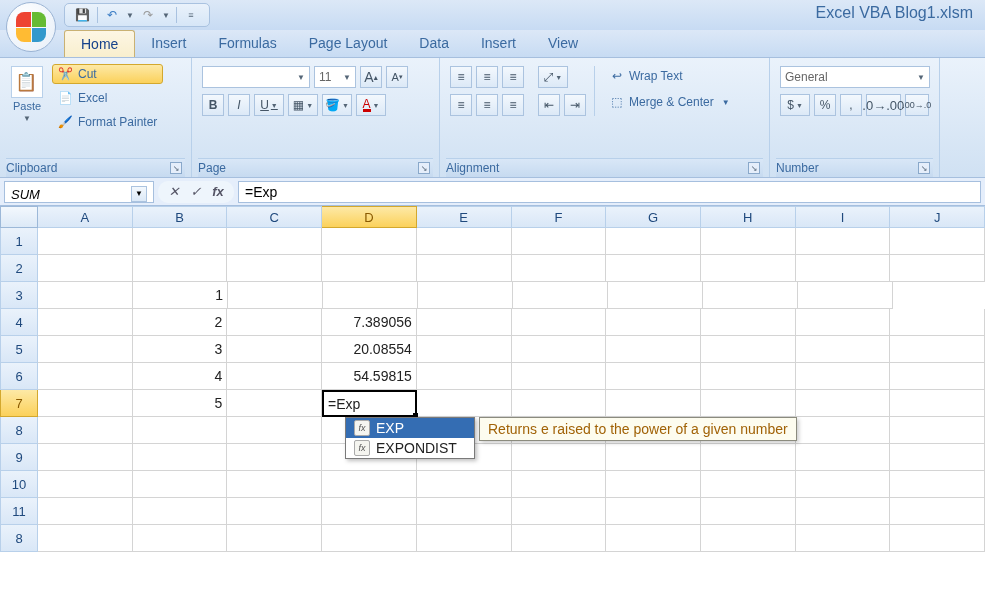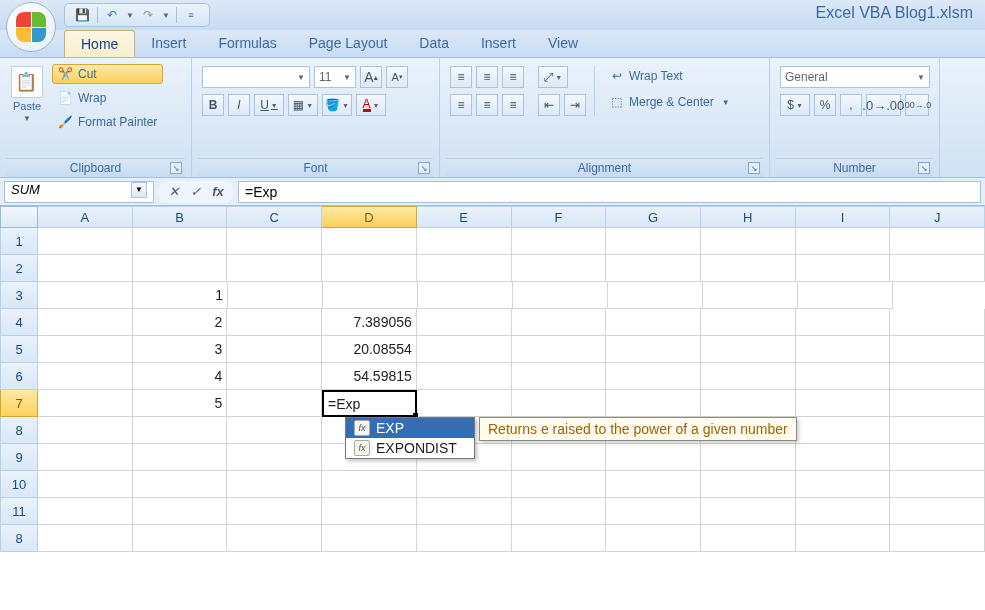--- a/index.html
+++ b/index.html
@@ -20,38 +20,38 @@
 .title-text { position:absolute; right:12px; top:4px; font-size:16px; color:#3b6aa0; }
 
 
 .tabs { height: 28px; background: linear-gradient(#dce8f7,#c7dbf3); display:flex; padding-left:64px; border-bottom:1px solid #a6bfde; }
 .tab { padding: 5px 16px 0; font-size: 14px; color:#3b6aa0; cursor:pointer; }
 .tab.active { background: linear-gradient(#fdf6e4,#f8efce); border:1px solid #c9b173; border-bottom:none; border-radius:3px 3px 0 0; color:#15428b; }
 
 
 .ribbon { height: 120px; background: linear-gradient(#eaf2fb,#d0e1f3); border-bottom:1px solid #a6bfde; display:flex; }
 .group { border-right:1px solid #b8d0ea; padding: 4px 6px 0; display:flex;flex-direction:column;justify-content:space-between; position:relative; }
-.grp-title { text-align:center; font-size:12px; color:#3b6aa0; padding:2px 0; background:linear-gradient(#d9e7f7,#c6daf0); border-top:1px solid #b8d0ea; position:relative; }
+.grp-title { text-align:left; font-size:12px; color:#3b6aa0; padding:2px 0; background:linear-gradient(#d9e7f7,#c6daf0); border-top:1px solid #b8d0ea; position:relative; }
 .grp-title .launcher { position:absolute; right:3px; top:3px; width:12px;height:12px;border:1px solid #89a8ca; background:#e5eefb; font-size:8px; color:#567; display:flex;align-items:center;justify-content:center; }
 .row { display:flex; align-items:center; gap:4px; }
 .bigbtn { width:42px; display:flex;flex-direction:column;align-items:center;justify-content:center; gap:2px; padding:4px 2px; }
 .bigbtn .icon { width:32px;height:32px; border:1px solid #b8d0ea; background:#fff; display:flex;align-items:center;justify-content:center; font-size:18px;}
 .bigbtn .lbl { font-size:11px;color:#3b6aa0; text-align:center; }
 .smbtn { display:flex;align-items:center;gap:4px;padding:2px 6px;font-size:12px;color:#3b6aa0; }
 .smbtn.hot { background:linear-gradient(#fde9a6,#fbd15b); border:1px solid #d3a82e; border-radius:3px; padding:1px 5px; }
 .ico16 { width:16px;height:16px;display:inline-flex;align-items:center;justify-content:center;font-size:12px; }
 .ctrlbtn { min-width:22px;height:22px;border:1px solid #abc3df; background:linear-gradient(#f3f8fd,#dce9f7); display:inline-flex;align-items:center;justify-content:center; font-size:12px; color:#456; }
 .ctrlbtn.wide{min-width:30px;}
 .ctrlbtn .dd{font-size:7px;margin-left:2px;color:#567;}
 .combo { height:22px;border:1px solid #abc3df;background:#fff;display:flex;align-items:center;padding:0 4px;font-size:12px;color:#666;}
 .combo .dd{margin-left:auto;font-size:8px;color:#567;}
 
 
 .fbar { height: 28px; background:#e5eefb; border-bottom:1px solid #a6bfde; display:flex;align-items:center; padding:2px 4px; gap:4px; }
-.namebox { width:150px;height:22px;background:#fff;border:1px solid #a6bfde; display:flex;align-items:flex-start;padding:0 6px; font-size:13px; font-style:italic; }
+.namebox { width:150px;height:22px;background:#fff;border:1px solid #a6bfde; display:flex;align-items:flex-end;padding:0 6px; font-size:13px; font-style:italic; }
 .namebox .dd { margin-left:auto; width:16px;height:16px;background:linear-gradient(#f3f8fd,#dce9f7);border:1px solid #abc3df;display:flex;align-items:center;justify-content:center;font-size:8px; font-style:normal;}
 .fbar-btns { display:flex; gap:2px; background:#eef5fc; border-radius:10px; padding:2px 6px; }
 .fbar-btns .fb { width:20px;height:18px;display:flex;align-items:center;justify-content:center;font-size:13px;color:#556; font-style:italic;}
 .formula-input { flex:1; height:22px; background:#fff; border:1px solid #a6bfde; padding:0 6px; font-size:14px; display:flex;align-items:center;}
 
 
 .grid { display:flex; }
 .rowheads { width:38px; }
 .rowheads .corner { height:22px; background:linear-gradient(#f3f8fd,#dce9f7); border:1px solid #9cb8d8; }
 .rowheads .rh { height:27px; background:linear-gradient(#eaf2fb,#d9e7f7); border:1px solid #b8d0ea; border-top:none; display:flex;align-items:center;justify-content:center; font-size:13px; color:#1f497d;}
@@ -117,21 +117,21 @@
         <span class="lbl">Paste</span>
         <span style="font-size:8px;color:#567">▼</span>
       </div>
       <div style="display:flex;flex-direction:column;gap:4px;padding-top:2px">
         <div class="smbtn hot">
             <span class="ico16">✂️</span>
             <span>Cut</span>
           </div>
         <div class="smbtn">
             <span class="ico16">📄</span>
-            <span>Wrap</span>
+            <span>Excel</span>
           </div>
         <div class="smbtn">
             <span class="ico16">🖌️</span>
             <span>Format Painter</span>
           </div>
       </div>
     </div>
     <div class="grp-title"><span>Clipboard</span><span class="launcher">↘</span></div>
   </div>
 
@@ -160,21 +160,21 @@
         <span class="ctrlbtn wide">
             <span>🪣</span>
             <span class="dd">▼</span>
           </span>
         <span class="ctrlbtn wide">
             <span style="color:#c00;border-bottom:3px solid #c00;line-height:10px">A</span>
             <span class="dd">▼</span>
           </span>
       </div>
     </div>
-    <div class="grp-title"><span>Font</span><span class="launcher">↘</span></div>
+    <div class="grp-title"><span>Page</span><span class="launcher">↘</span></div>
   </div>
 
   <div class="group" style="width:330px">
     <div style="display:flex;gap:8px;padding:4px">
       <div style="display:flex;flex-direction:column;gap:6px">
         <div class="row">
           <span class="ctrlbtn">≡</span>
           <span class="ctrlbtn">≡</span>
           <span class="ctrlbtn">≡</span>
           <span style="width:6px"></span>

